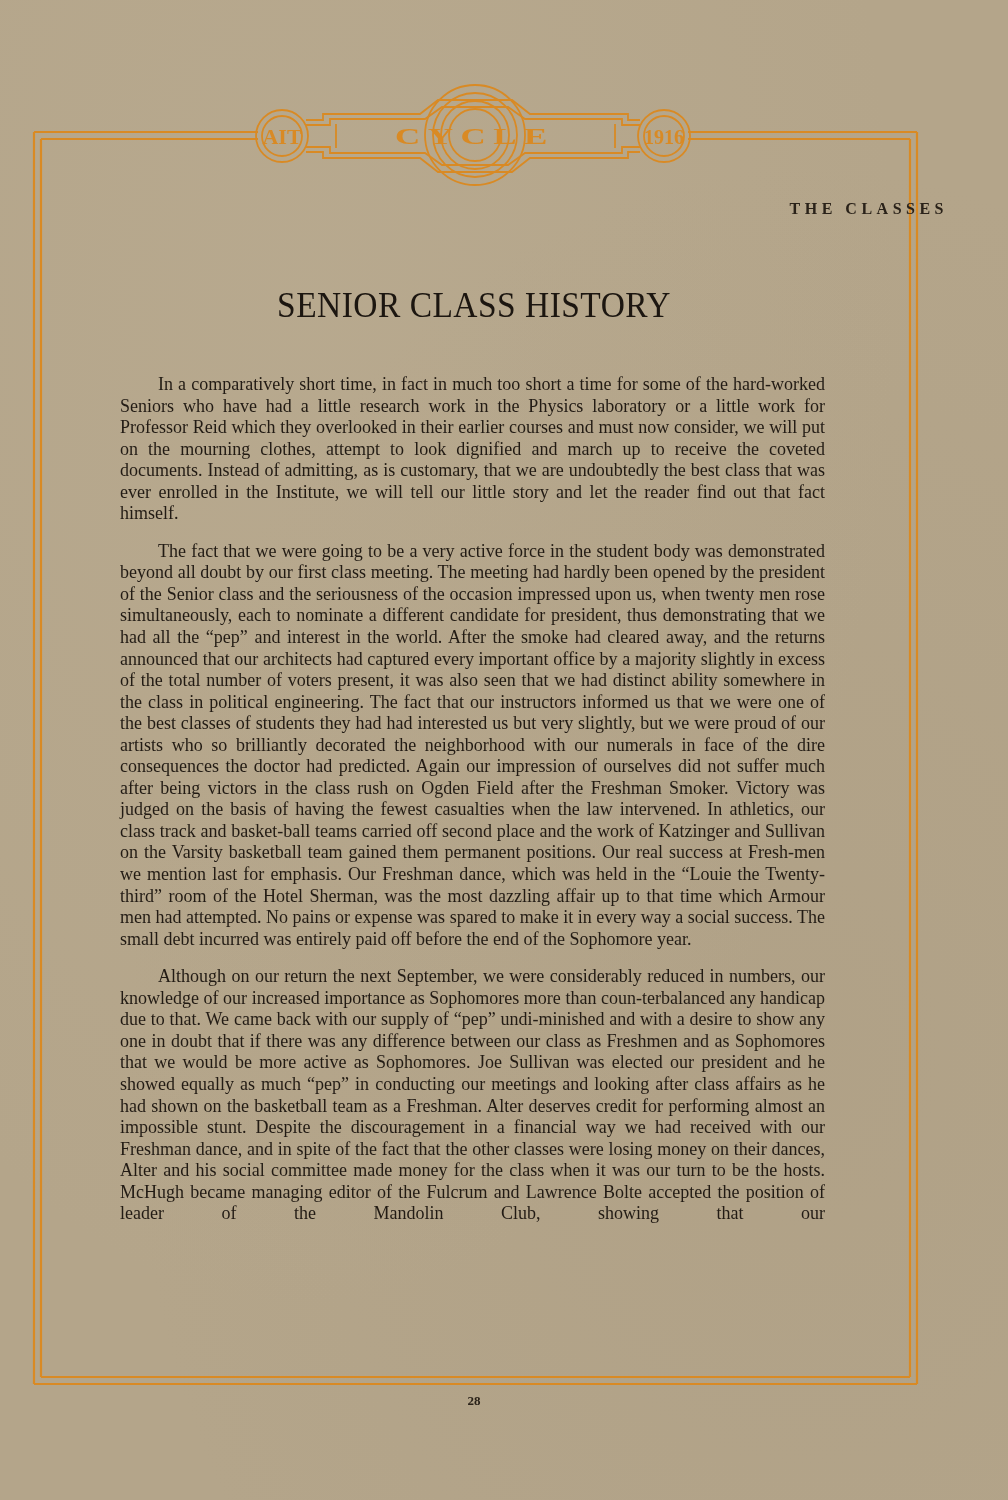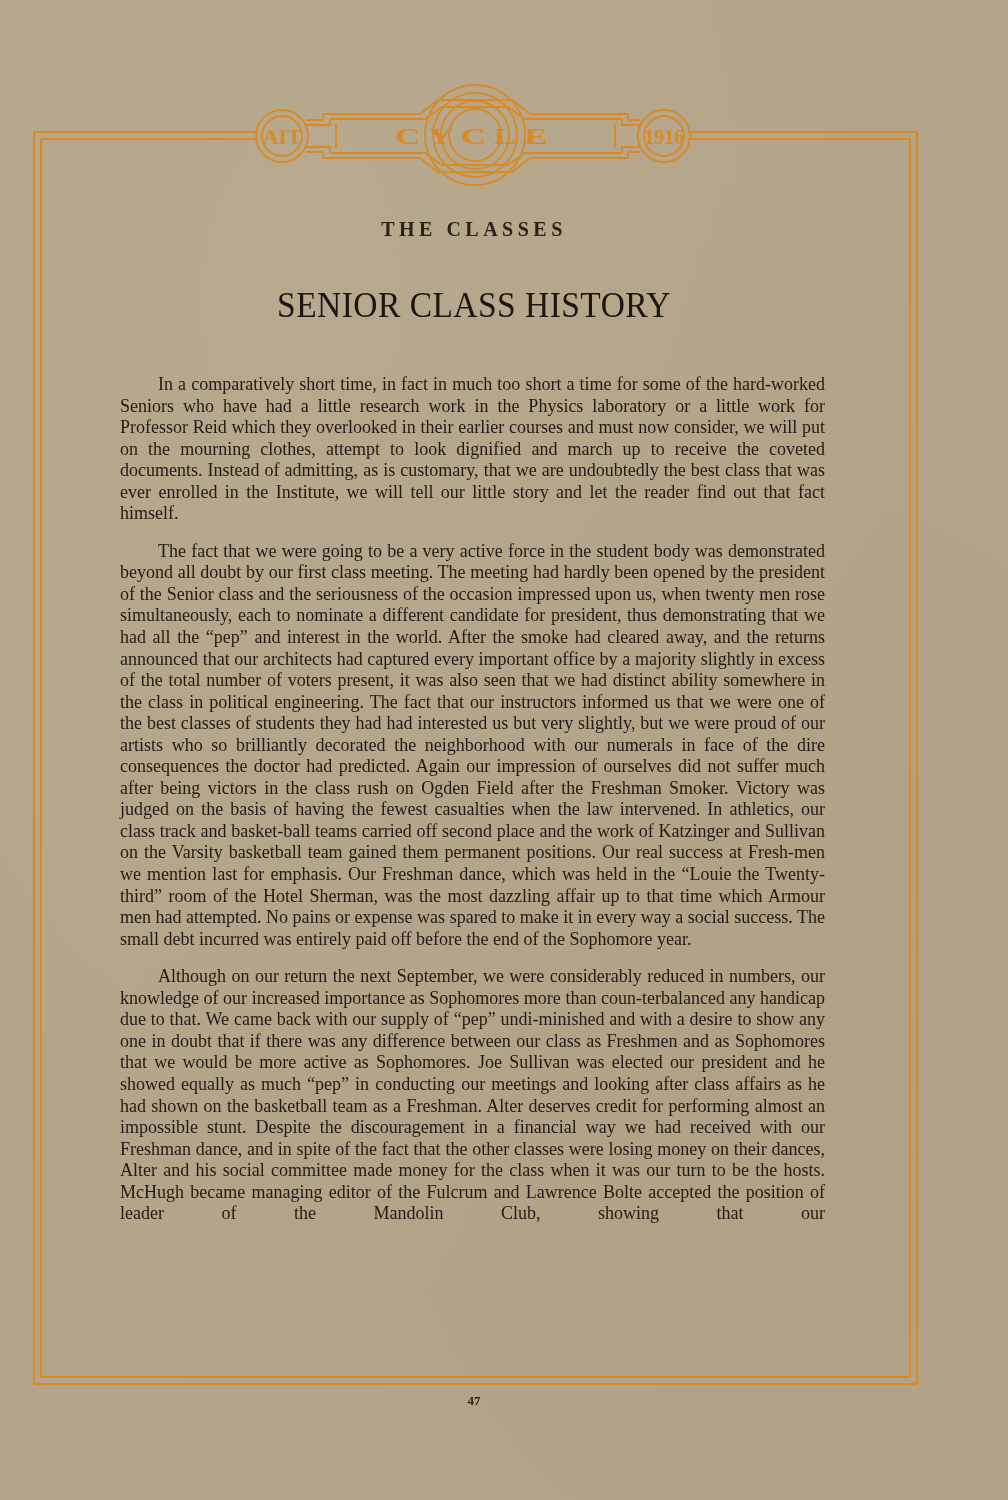--- a/index.html
+++ b/index.html
@@ -13,23 +13,23 @@
   }
   .page-bg {
     position: absolute; inset: 0;
     background:
       radial-gradient(ellipse at 30% 20%, rgba(190,176,150,0.35), transparent 60%),
       radial-gradient(ellipse at 80% 70%, rgba(165,150,125,0.25), transparent 60%),
       #b4a58a;
   }
   .border-frame { position: absolute; left: 0; top: 0; width: 1008px; height: 1500px; pointer-events: none; }
   .running-head {
-    position: absolute; top: 218px; left: 0; width: 948px;
-    text-align: center;
-    font-size: 20px; letter-spacing: 4.5px; font-weight: bold;
+    position: absolute; top: 200px; left: 0; width: 948px;
+    text-align: right;
+    font-size: 16px; letter-spacing: 4.5px; font-weight: bold;
     color: #2a2219;
   }
   .page-title {
     position: absolute; top: 284px; left: 0; width: 948px;
     text-align: center;
     font-size: 36px; letter-spacing: 0.5px;
     color: #1c1610;
     transform: scaleX(0.93); transform-origin: center;
   }
   .body-text {
@@ -92,13 +92,13 @@
 <div class="running-head">THE CLASSES</div>
 
 <h1 class="page-title" style="margin:0;font-weight:normal;">SENIOR CLASS HISTORY</h1>
 
 <div class="body-text">
   <p>In a comparatively short time, in fact in much too short a time for some of the hard-worked Seniors who have had a little research work in the Physics laboratory or a little work for Professor Reid which they overlooked in their earlier courses and must now consider, we will put on the mourning clothes, attempt to look dignified and march up to receive the coveted documents. Instead of admitting, as is customary, that we are undoubtedly the best class that was ever enrolled in the Institute, we will tell our little story and let the reader find out that fact himself.</p>
   <p>The fact that we were going to be a very active force in the student body was demonstrated beyond all doubt by our first class meeting. The meeting had hardly been opened by the president of the Senior class and the seriousness of the occasion impressed upon us, when twenty men rose simultaneously, each to nominate a different candidate for president, thus demonstrating that we had all the “pep” and interest in the world. After the smoke had cleared away, and the returns announced that our architects had captured every important office by a majority slightly in excess of the total number of voters present, it was also seen that we had distinct ability somewhere in the class in political engineering. The fact that our instructors informed us that we were one of the best classes of students they had had interested us but very slightly, but we were proud of our artists who so brilliantly decorated the neighborhood with our numerals in face of the dire consequences the doctor had predicted. Again our impression of ourselves did not suffer much after being victors in the class rush on Ogden Field after the Freshman Smoker. Victory was judged on the basis of having the fewest casualties when the law intervened. In athletics, our class track and basket-ball teams carried off second place and the work of Katzinger and Sullivan on the Varsity basketball team gained them permanent positions. Our real success at Fresh-men we mention last for emphasis. Our Freshman dance, which was held in the “Louie the Twenty-third” room of the Hotel Sherman, was the most dazzling affair up to that time which Armour men had attempted. No pains or expense was spared to make it in every way a social success. The small debt incurred was entirely paid off before the end of the Sophomore year.</p>
   <p style="text-align-last: justify;">Although on our return the next September, we were considerably reduced in numbers, our knowledge of our increased importance as Sophomores more than coun-terbalanced any handicap due to that. We came back with our supply of “pep” undi-minished and with a desire to show any one in doubt that if there was any difference between our class as Freshmen and as Sophomores that we would be more active as Sophomores. Joe Sullivan was elected our president and he showed equally as much “pep” in conducting our meetings and looking after class affairs as he had shown on the basketball team as a Freshman. Alter deserves credit for performing almost an impossible stunt. Despite the discouragement in a financial way we had received with our Freshman dance, and in spite of the fact that the other classes were losing money on their dances, Alter and his social committee made money for the class when it was our turn to be the hosts. McHugh became managing editor of the Fulcrum and Lawrence Bolte accepted the position of leader of the Mandolin Club, showing that our</p>
 </div>
 
-<div class="page-number">47</div>
+<div class="page-number">28</div>
 
 </body></html>

